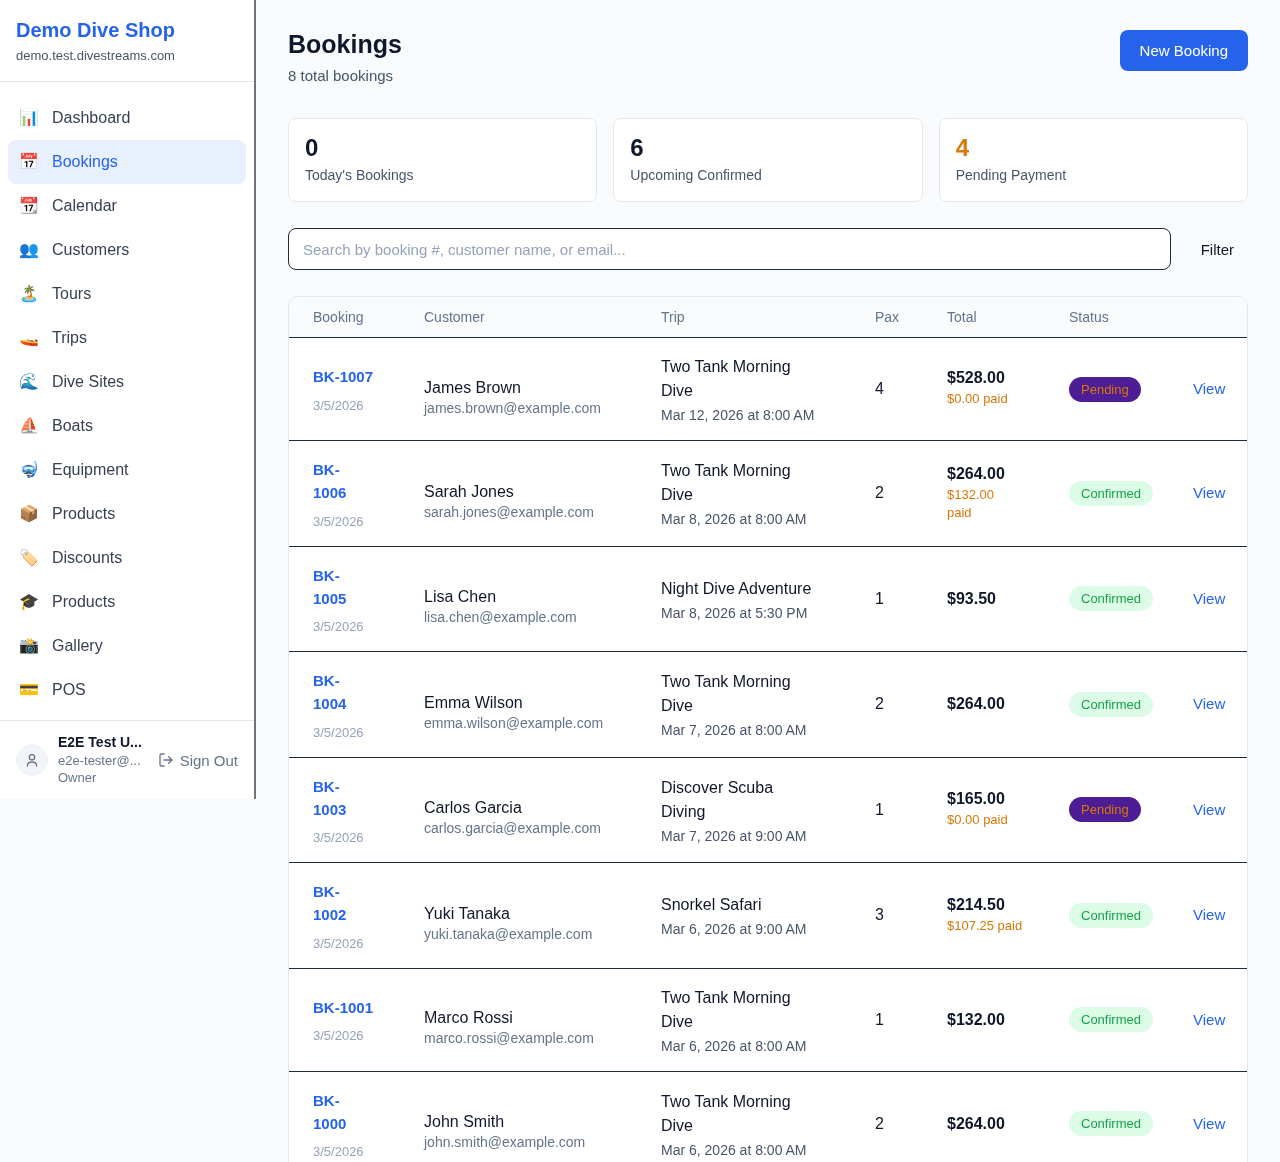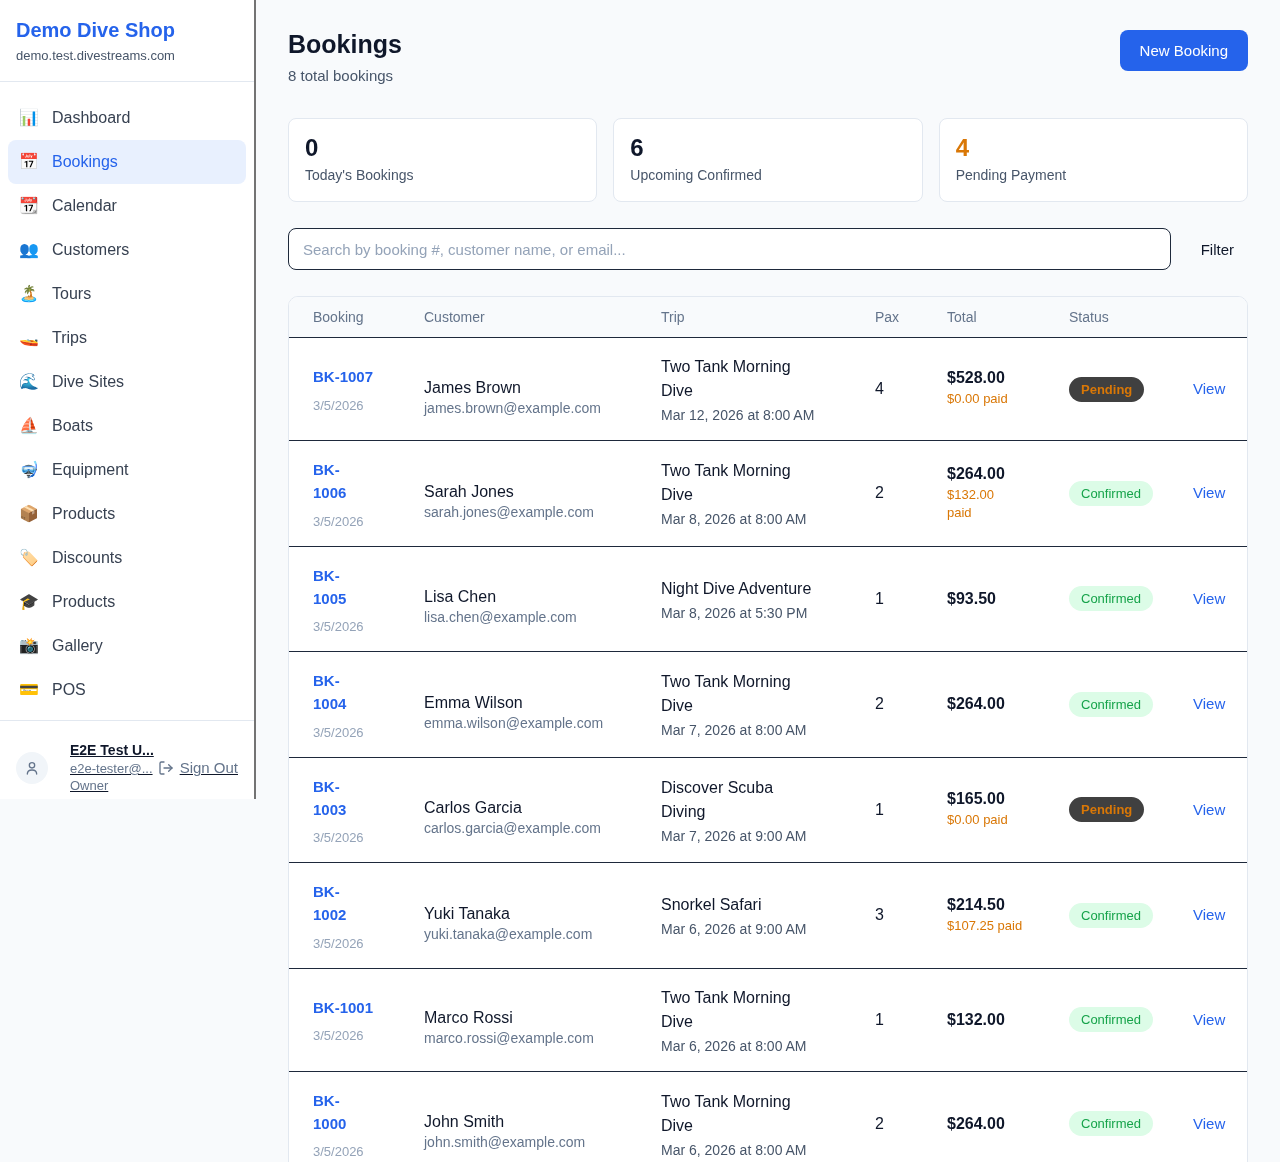--- a/index.html
+++ b/index.html
@@ -22,22 +22,22 @@
   .shop-domain { font-size: 13px; color: #475569; margin-top: 6px; }
   .nav { padding: 14px 8px 8px; flex: 1; }
   .nav-item {
     display: flex; align-items: center; gap: 12px;
     padding: 10px 10px; border-radius: 8px; cursor: pointer;
     font-size: 16px; color: #374151; line-height: 24px;
   }
   .nav-item.active { background: #e8f0fe; color: #2563eb; font-weight: 500; }
   .nav-icon { width: 22px; display: inline-flex; justify-content: center; font-size: 16px; font-style: normal; }
   .user-section {
-    border-top: 1px solid #e2e8f0; padding: 20px 16px;
-    display: flex; align-items: center; gap: 22px; text-decoration: underline;
+    border-top: 1px solid #e2e8f0; padding: 12px 16px;
+    display: flex; align-items: center; gap: 10px;
   }
   .avatar {
     width: 32px; height: 32px; min-width: 32px; border-radius: 50%;
     background: #f1f5f9; color: #64748b;
     display: flex; align-items: center; justify-content: center;
   }
   .user-info { line-height: 1.35; min-width: 0; }
   .user-name { font-size: 14px; font-weight: bold; color: #0f172a; white-space: nowrap; }
   .user-email, .user-role { font-size: 13px; color: #64748b; white-space: nowrap; }
   .sign-out {
@@ -106,21 +106,21 @@
   .trip-name { font-size: 16px; font-weight: 500; color: #0f172a; white-space: pre-line; line-height: 1.5; }
   .trip-datetime { font-size: 14px; color: #475569; margin-top: 4px; }
   .pax-value { font-size: 16px; color: #0f172a; }
   .total-amount { font-size: 16px; font-weight: bold; color: #0f172a; }
   .paid-amount { font-size: 13px; color: #d97706; margin-top: 3px; white-space: pre-line; line-height: 1.4; }
   .paid-amount:empty { display: none; }
   .badge {
     display: inline-block; padding: 5px 12px; border-radius: 999px;
     font-size: 13px; font-weight: 500;
   }
-  .badge.pending { background: #404040; color: #d97706; font-weight: bold; }
+  .badge.pending { background: #4c1d95; color: #d97706; }
   .badge.confirmed { background: #dcfce7; color: #16a34a; }
   .view-link { color: #2563eb; font-size: 15px; font-weight: 500; text-decoration: none; }
 </style>
 </head>
 <body>
 
 <div class="layout">
 
   <aside class="sidebar">
     <div class="sidebar-header">

